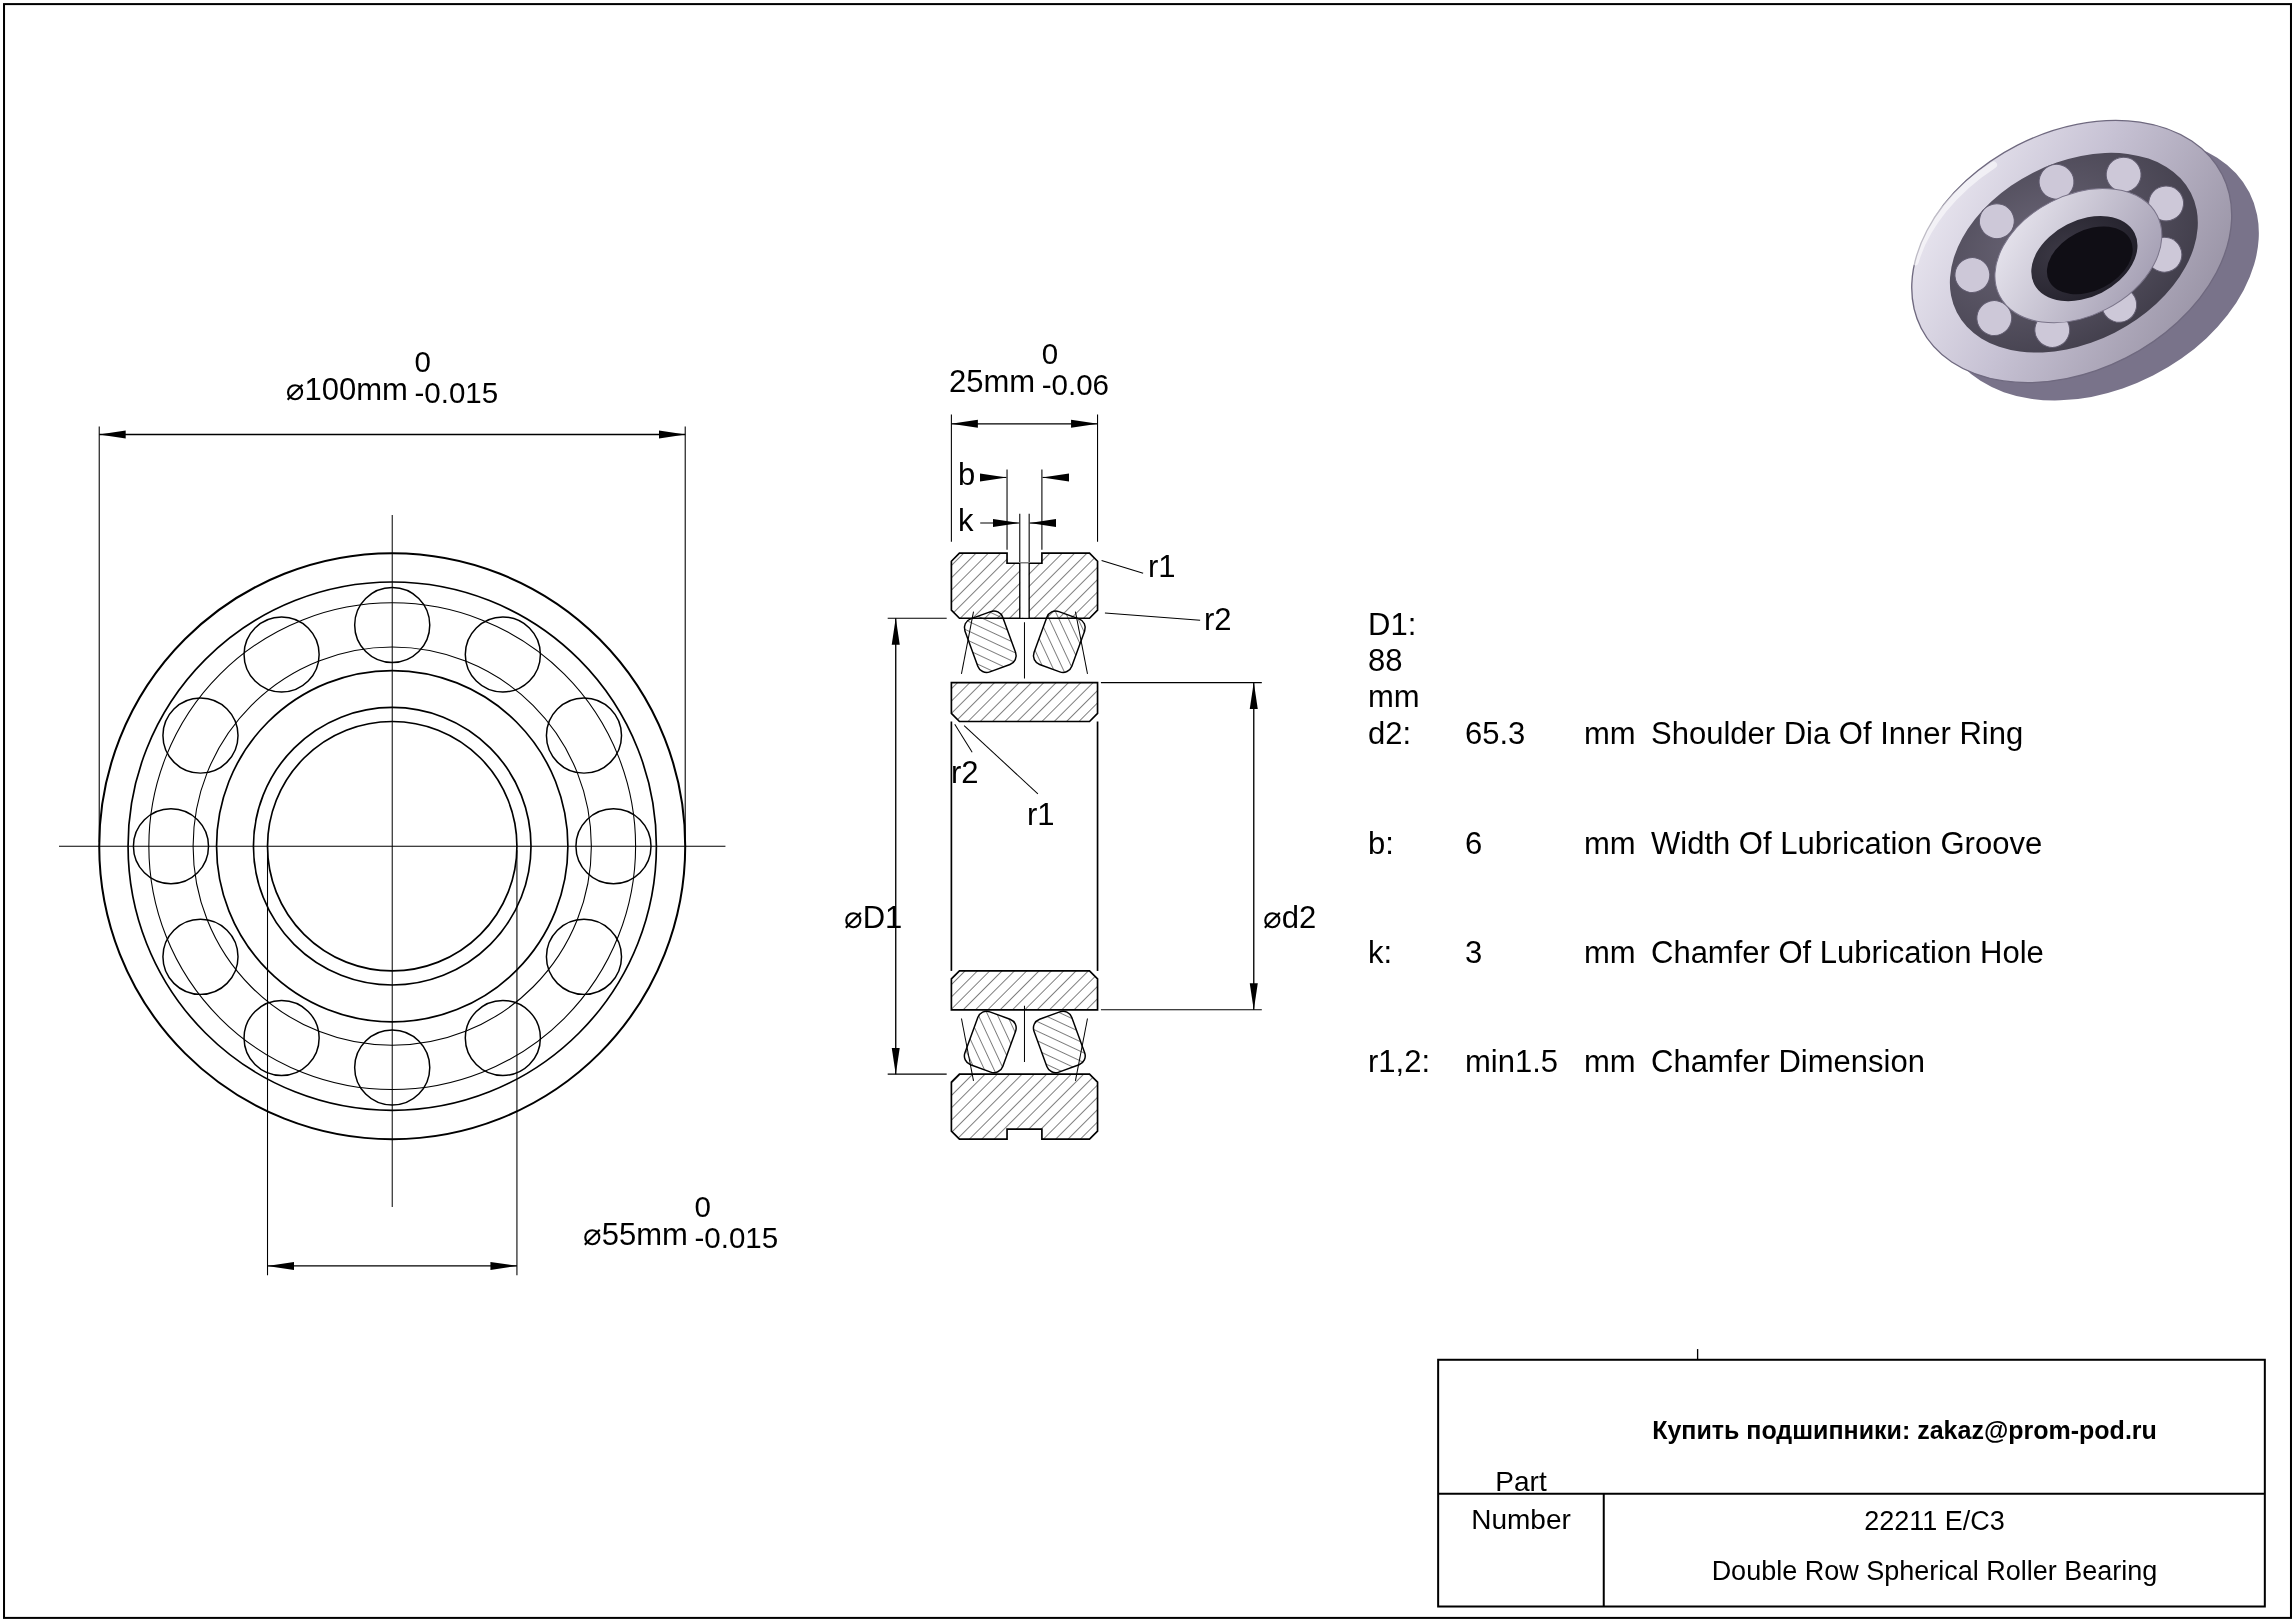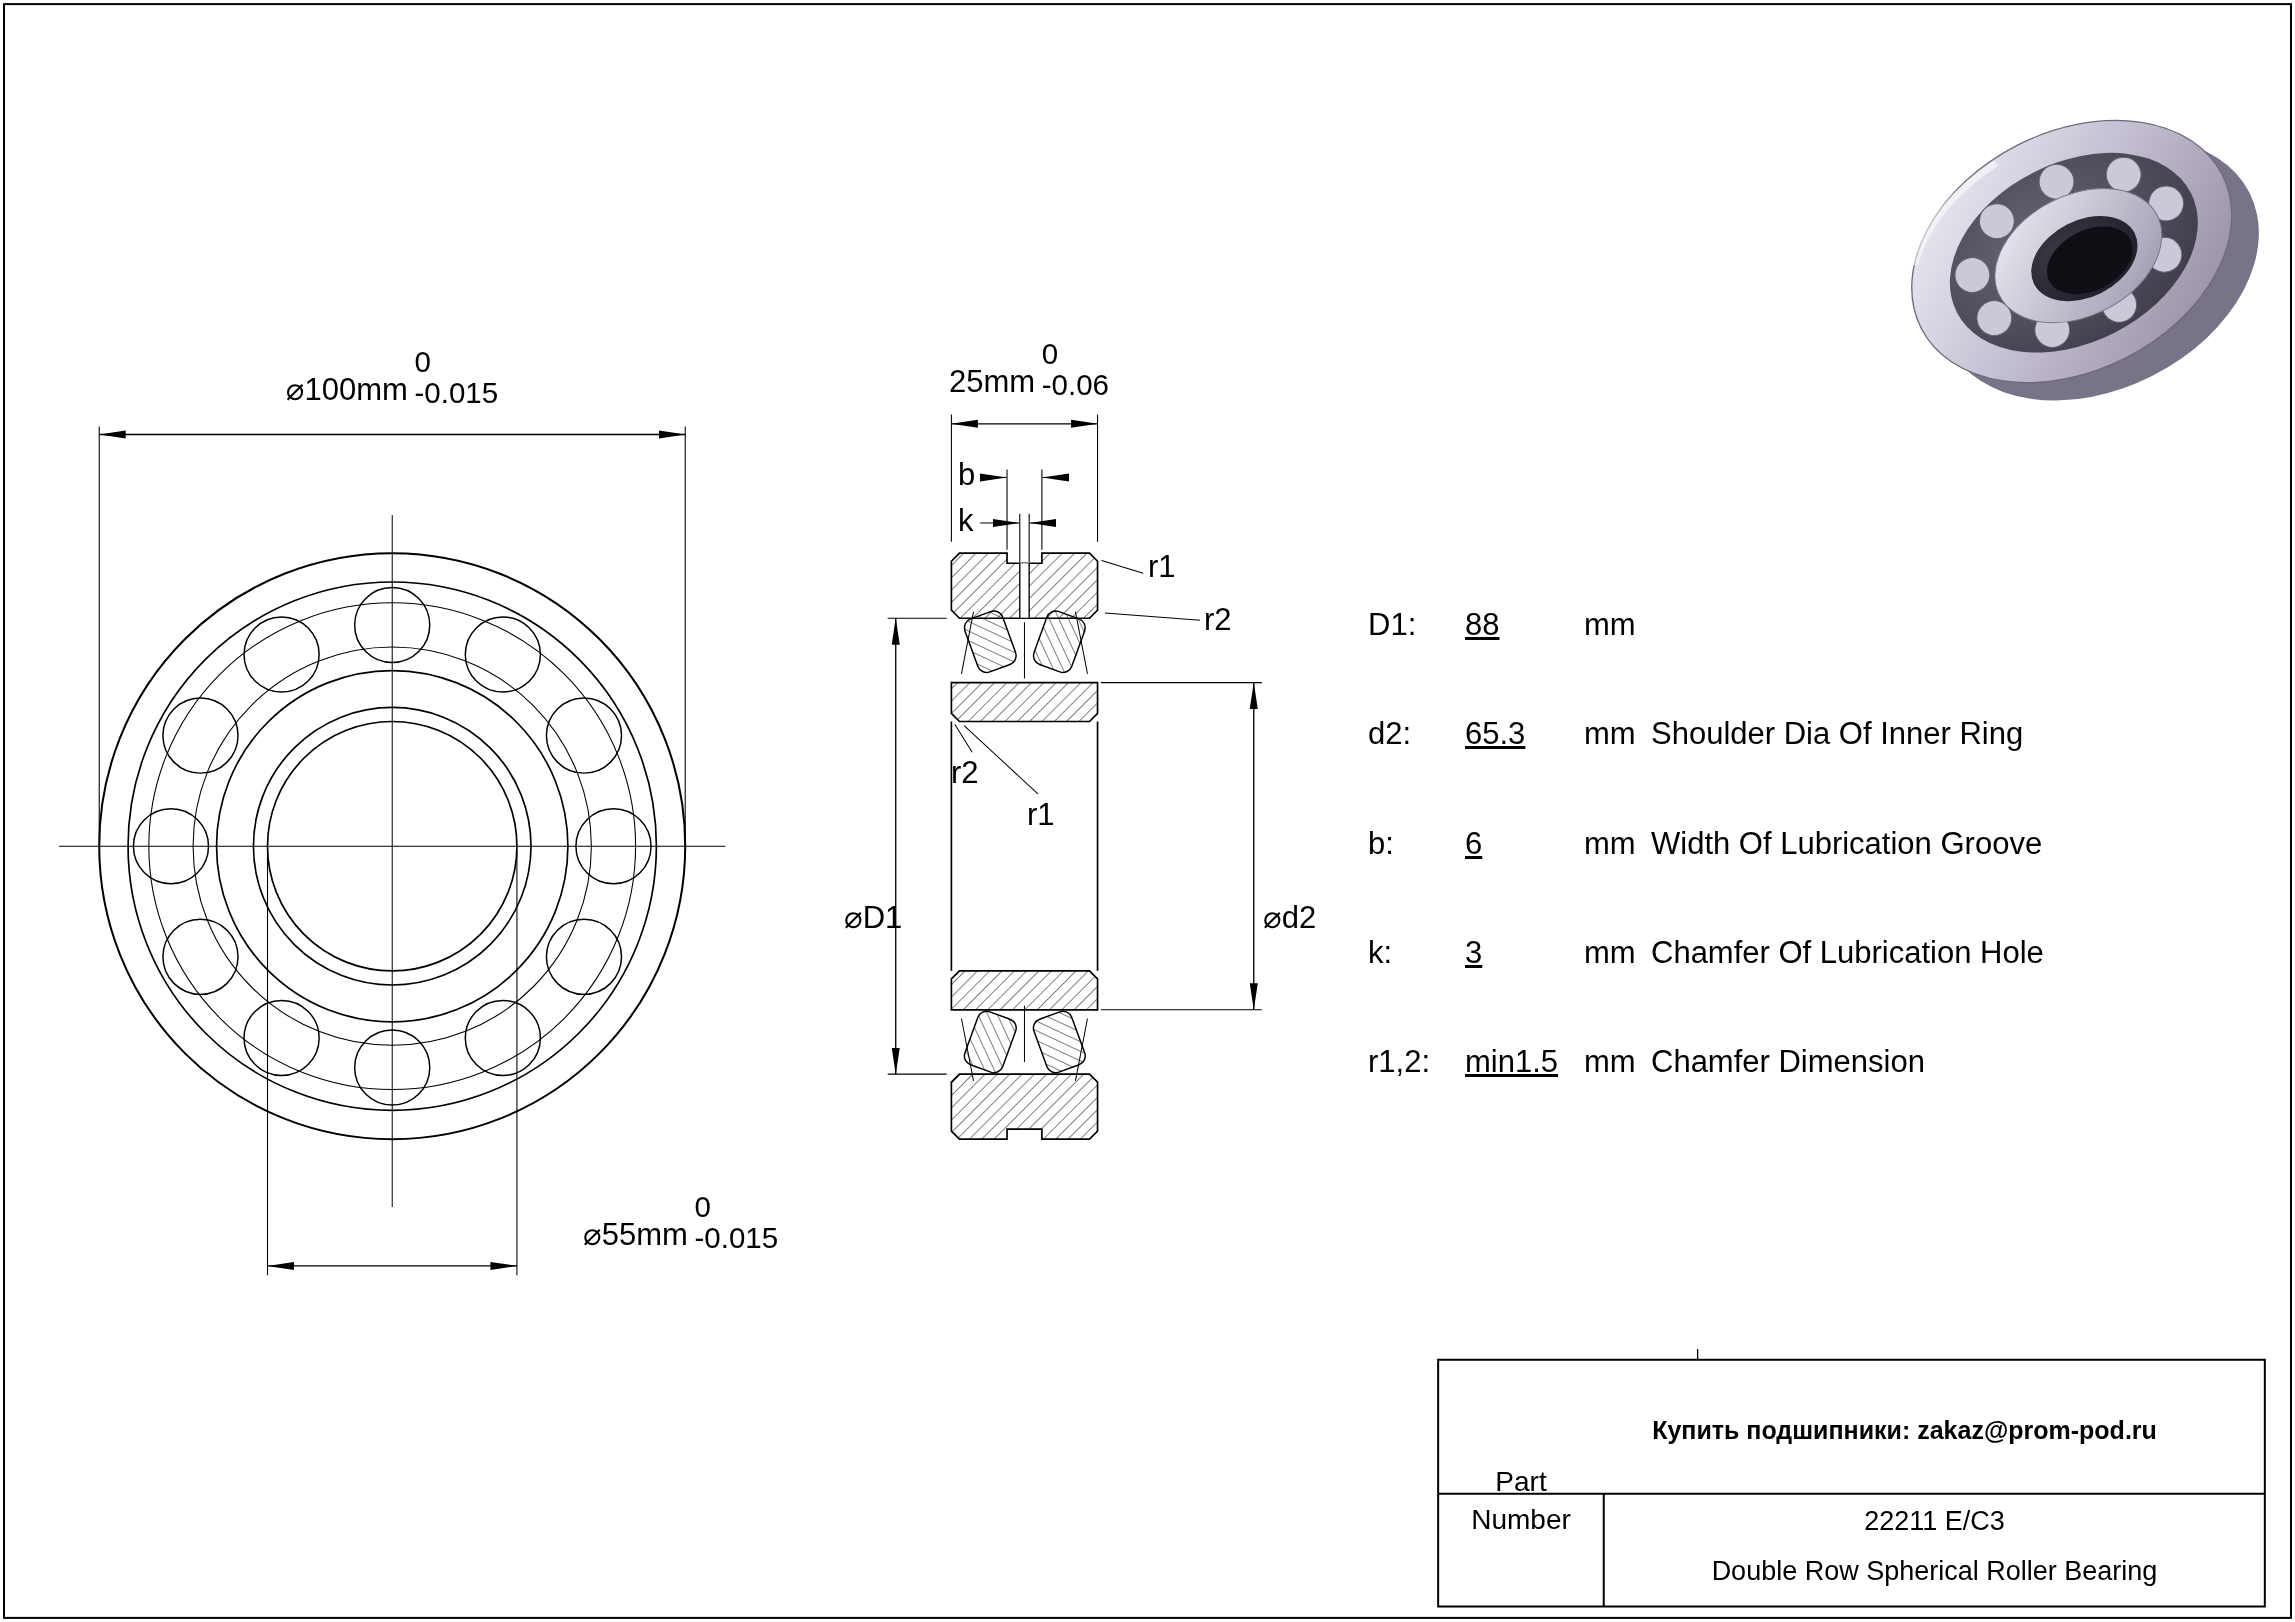--- a/index.html
+++ b/index.html
@@ -11,21 +11,21 @@
     color:#000;
     overflow:hidden;
   }
   svg{position:absolute;left:0;top:0;}
   .txt{position:absolute;color:#000;white-space:nowrap;font-family:"Liberation Sans","DejaVu Sans",sans-serif;}
   .dim{display:flex;align-items:flex-end;gap:6.7px;font-size:31px;}
   .tol{display:flex;flex-direction:column;align-items:flex-start;font-size:29.5px;line-height:1.04;}
   .lbl{font-size:31px;}
   .spec-row{position:absolute;display:flex;font-size:31px;white-space:nowrap;}
   .spec-param{display:inline-block;width:97px;}
-  .spec-value{display:inline-block;width:119px;text-decoration:underline;}
+  .spec-value{display:inline-block;width:119px;}
   .spec-unit{display:inline-block;width:67px;}
   .tb-contact{font-size:25px;width:933px;text-align:center;font-weight:bold;}
   .tb-part-label{font-size:28px;line-height:1.35;width:166px;text-align:center;}
   .tb-pn{font-size:27px;width:661px;text-align:center;}
 </style>
 </head>
 <body>
 
 <div class="canvas">
 
@@ -230,21 +230,21 @@
 
 <div class="txt lbl" style="left:958px;top:457px;">b</div>
 <div class="txt lbl" style="left:958px;top:503px;">k</div>
 <div class="txt lbl" style="left:1148px;top:549px;">r1</div>
 <div class="txt lbl" style="left:1204px;top:602px;">r2</div>
 <div class="txt lbl" style="left:951px;top:755px;">r2</div>
 <div class="txt lbl" style="left:1027px;top:797px;">r1</div>
 <div class="txt lbl" style="left:819px;top:899px;margin-left:25px;">⌀D1</div>
 <div class="txt lbl" style="left:1263px;top:899px;">⌀d2</div>
 
-<div class="spec-row" style="left:1368px;top:607px;">
+<div class="spec-row" style="left:1368px;top:607px;flex-direction:column;">
   <span class="spec-param">D1:</span>
   <span class="spec-value">88</span>
   <span class="spec-unit">mm</span>
 </div>
 <div class="spec-row" style="left:1368px;top:716px;">
   <span class="spec-param">d2:</span>
   <span class="spec-value">65.3</span>
   <span class="spec-unit">mm</span>
   <span class="spec-desc">Shoulder Dia Of Inner Ring</span>
 </div>

